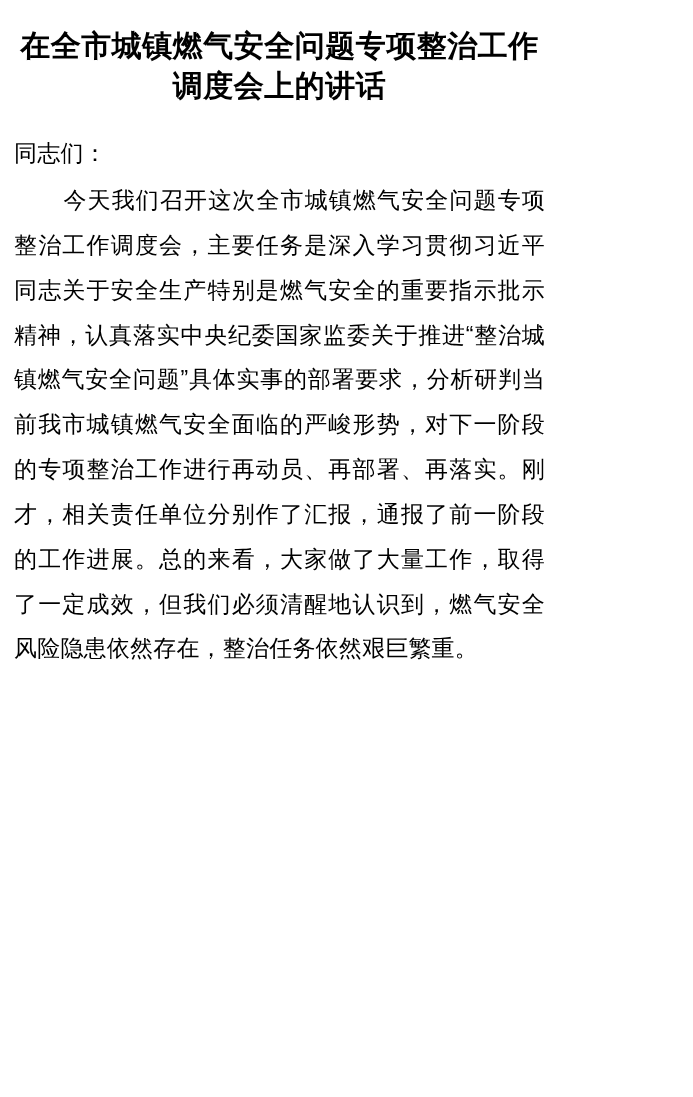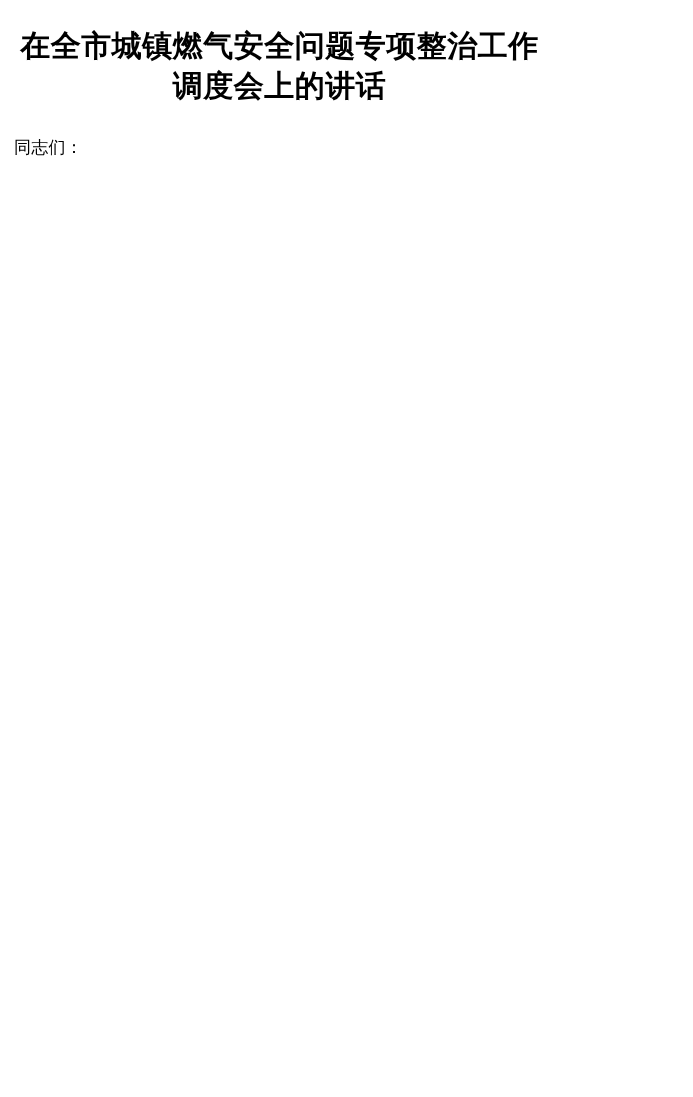--- a/index.html
+++ b/index.html
@@ -27,21 +27,21 @@
     font-weight: bold;
     font-size: 30px;
     line-height: 1.32;
     text-align: center;
     margin: 0 0 26px 0;
     letter-spacing: 0.5px;
     color: #000000;
   }
   .body-text {
     font-family: "Liberation Sans", "DejaVu Sans", sans-serif;
-    font-size: 17px;
+    font-size: 23px;
     line-height: 1.95;
     text-align: justify;
     text-justify: inter-ideograph;
     margin: 0;
     color: #000000;
     letter-spacing: 0.2px;
   }
   .para {
     margin: 0 0 2px 0;
   }
@@ -54,15 +54,16 @@
 </style>
 </head>
 <body>
 
 <div class="page">
 
   <h1 class="doc-title">在全市城镇燃气安全问题专项整治工作调度会上的讲话</h1>
 
   <div class="body-content">
     <p class="body-text para no-indent">同志们：</p>
+    <p class="body-text para indent">今天我们召开这次全市城镇燃气安全问题专项整治工作调度会，主要任务是深入学习贯彻习近平同志关于安全生产特别是燃气安全的重要指示批示精神，认真落实中央纪委国家监委关于推进“整治城镇燃气安全问题”具体实事的部署要求，分析研判当前我市城镇燃气安全面临的严峻形势，对下一阶段的专项整治工作进行再动员、再部署、再落实。刚才，相关责任单位分别作了汇报，通报了前一阶段的工作进展。总的来看，大家做了大量工作，取得了一定成效，但我们必须清醒地认识到，燃气安全风险隐患依然存在，整治任务依然艰巨繁重。</p>
   </div>
 
 </div>
 
 </body></html>

